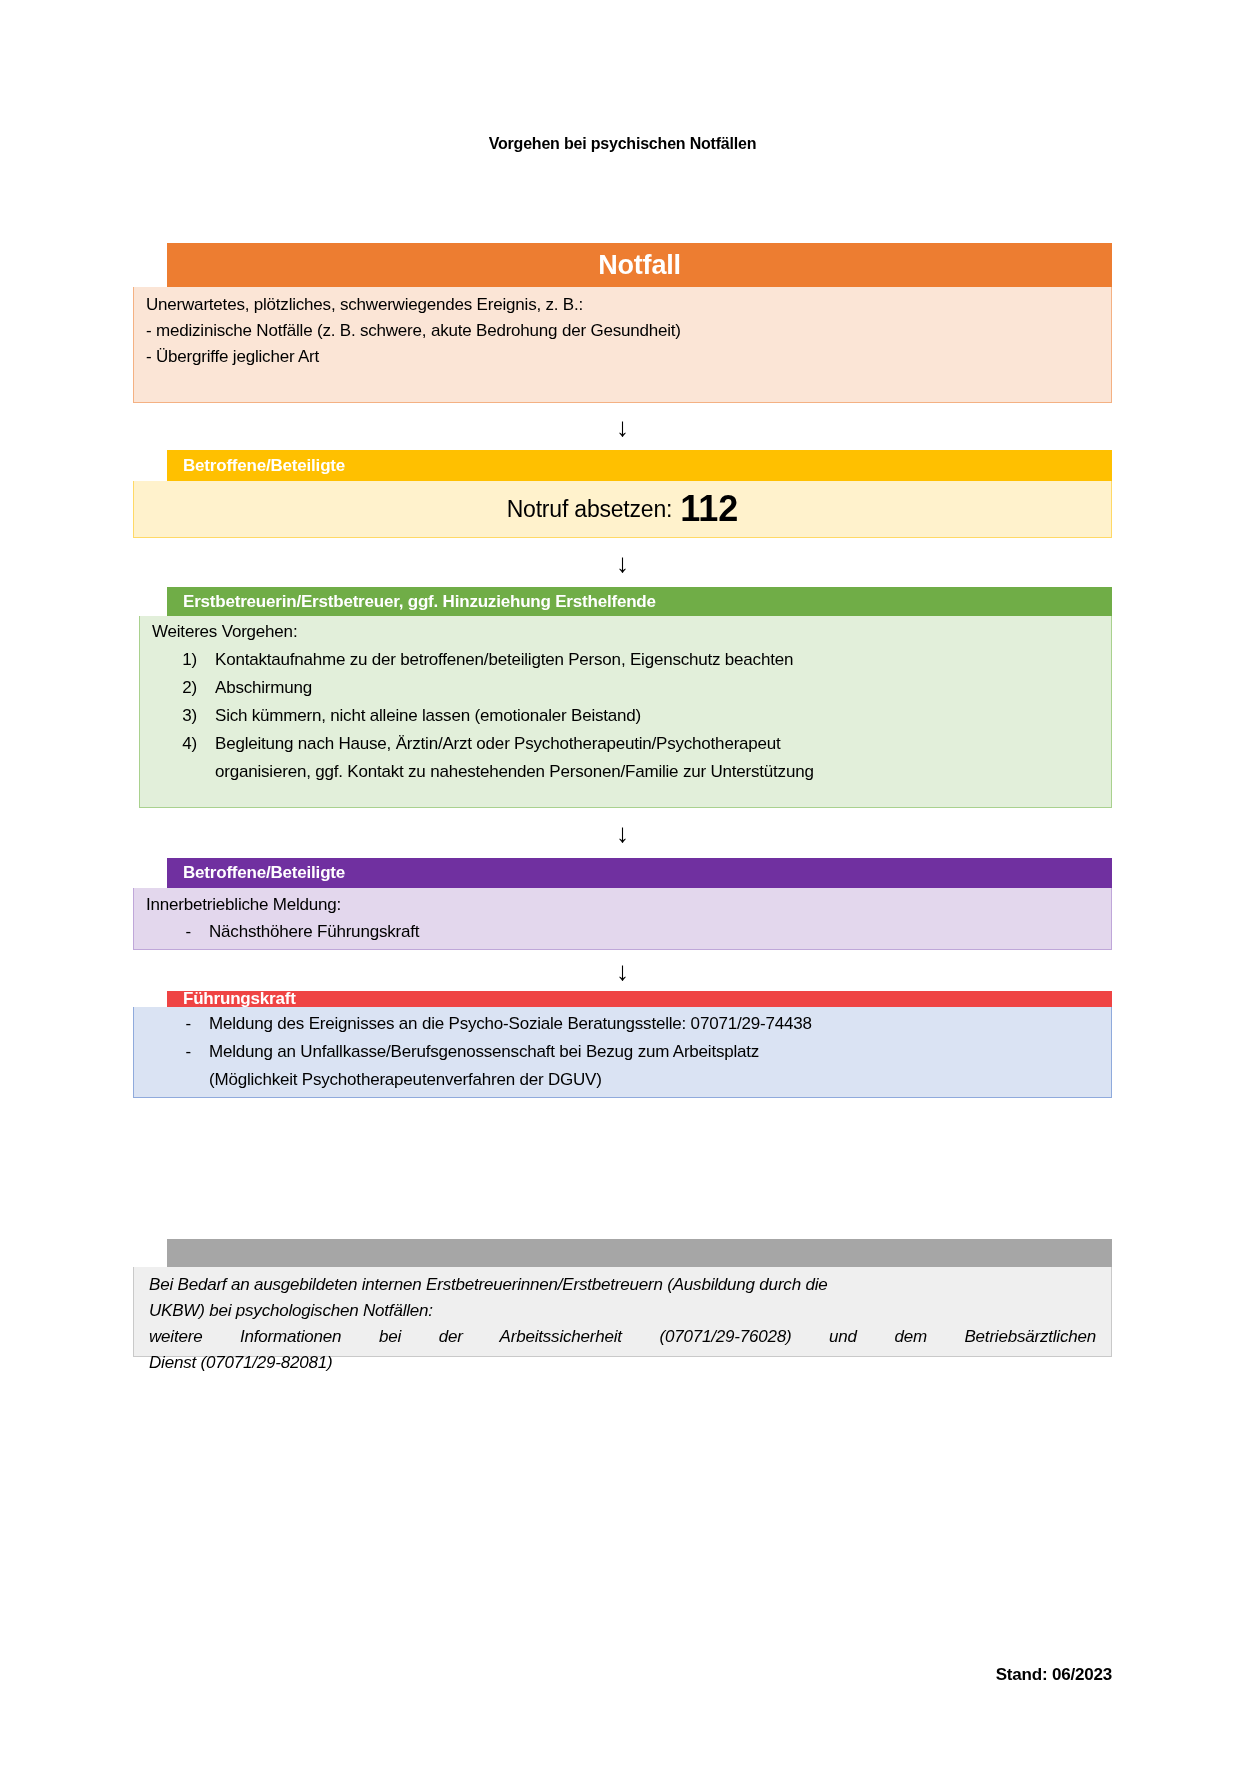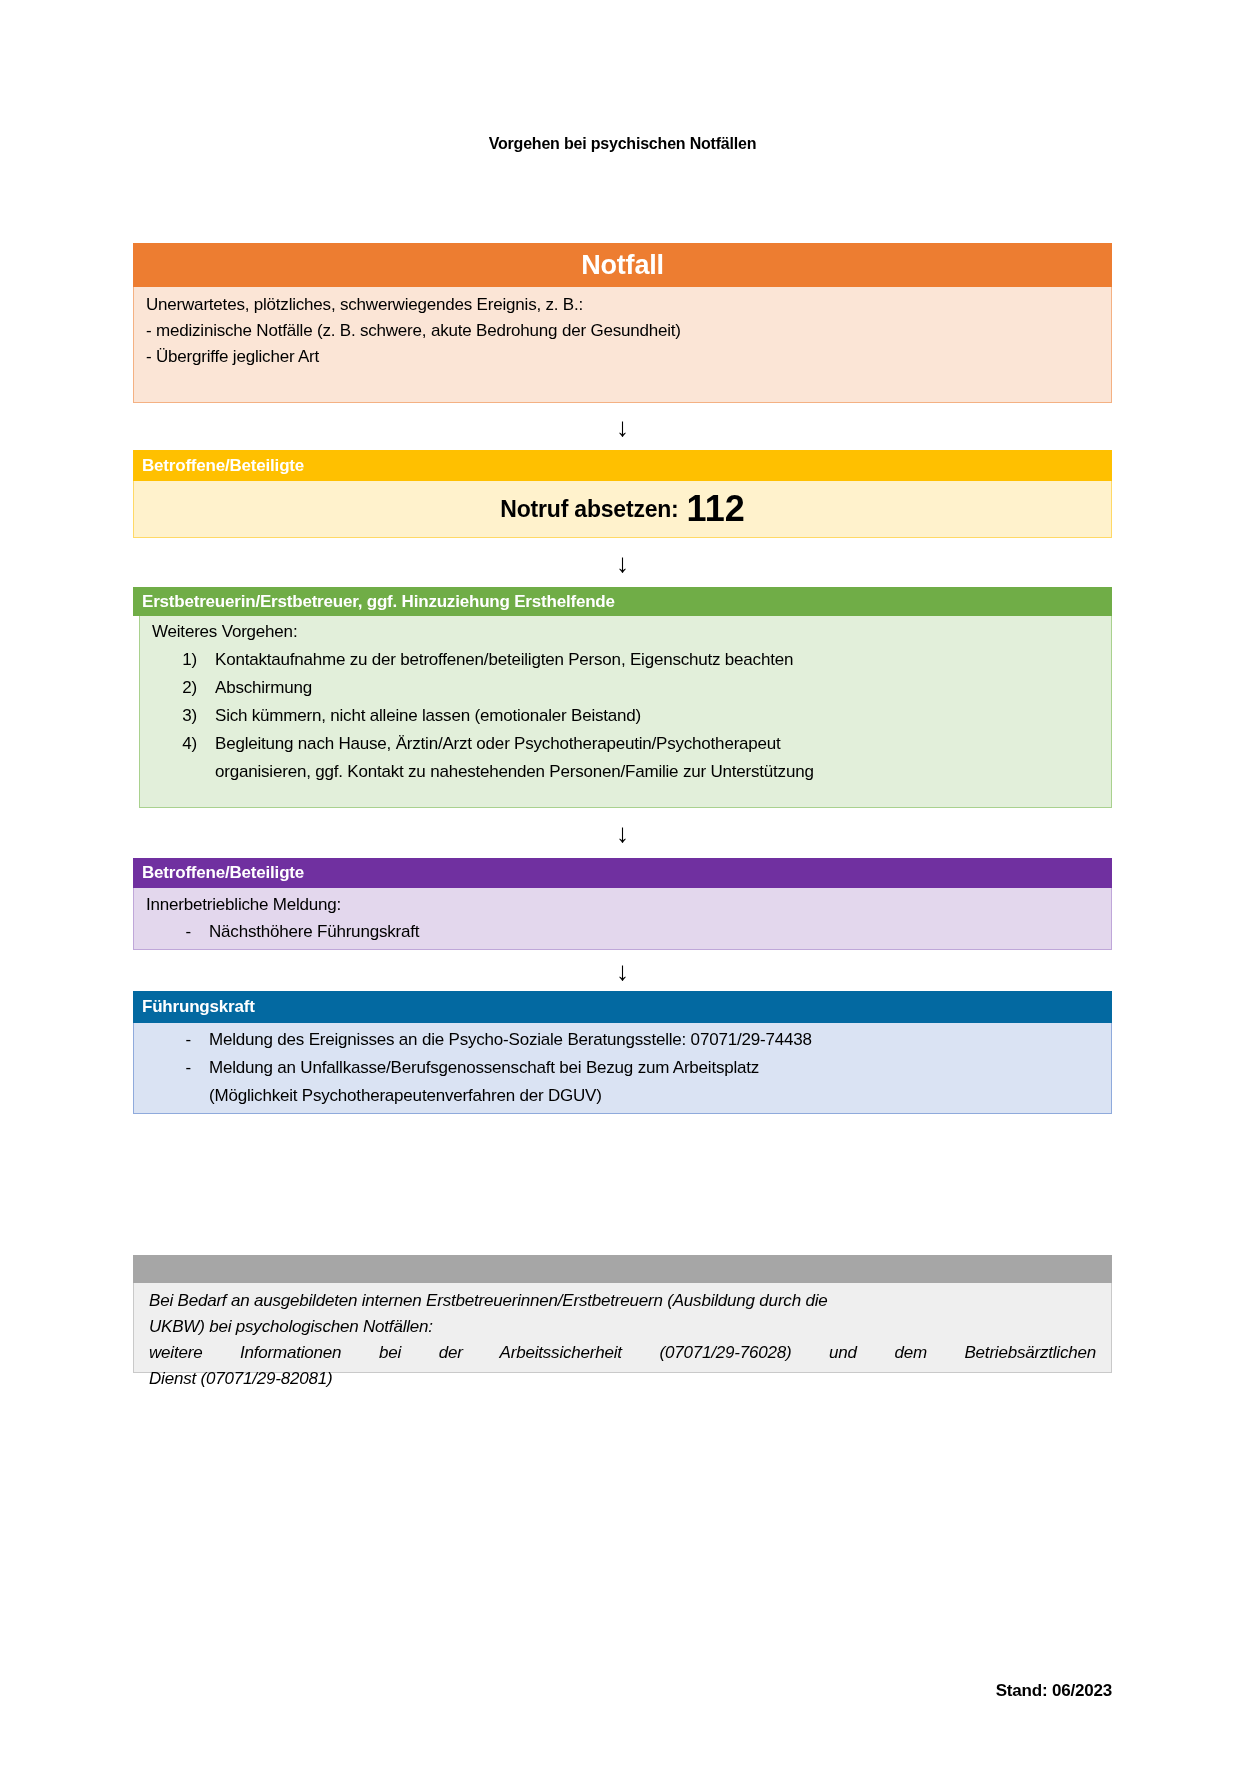--- a/index.html
+++ b/index.html
@@ -8,40 +8,40 @@
     font-family:"Liberation Sans",sans-serif;color:#000;
     letter-spacing:-0.2px;
   }
   .page-title{
     position:absolute;top:135px;left:133px;width:979px;
     text-align:center;font-size:16px;font-weight:bold;
   }
   .content{position:absolute;left:133px;top:243px;width:979px;}
   .box{width:100%;}
   .box-header{
-    color:#fff;font-weight:bold;font-size:17px;padding:0 9px;
-    display:flex;align-items:center;box-sizing:border-box;
+    color:#fff;font-weight:bold;font-size:17px;padding:0 16px;
+    display:flex;align-items:center;box-sizing:border-box;margin-left:34px;
   }
   .box-body{box-sizing:border-box;font-size:17px;}
   
   .notfall-header{background:#ED7D31;height:44px;justify-content:center;font-size:27px;}
   .notfall-body{background:#FBE5D6;border:1px solid #F4B183;border-top:none;height:116px;padding:5px 12px;line-height:26px;}
   
   .gold-header{background:#FFC000;height:31px;}
   .gold-body{background:#FFF2CC;border:1px solid #FFD966;border-top:none;height:57px;display:flex;align-items:center;justify-content:center;}
-  .notruf-label{font-size:23px;font-weight:bold;}
+  .notruf-label{font-size:23px;font-weight:normal;}
   .notruf-number{font-size:36px;font-weight:bold;margin-left:8px;letter-spacing:0;}
   
   .green-header{background:#70AD47;height:29px;}
   .green-body{background:#E2EFDA;border:1px solid #A9D18E;border-top:none;height:192px;padding:2px 12px 0 12px;line-height:28px;margin-left:6px;}
   
   .purple-header{background:#7030A0;height:30px;}
   .purple-body{background:#E3D7ED;border:1px solid #BFA7D9;border-top:none;height:62px;padding:3px 12px 0 12px;line-height:27px;}
   
-  .blue-header{background:#0369a1;height:32px;}
+  .blue-header{background:#ef4444;height:16px;}
   .blue-body{background:#DAE3F3;border:1px solid #8FAADC;border-top:none;height:91px;padding:3px 12px 0 12px;line-height:28px;}
   
   .gray-spacer{height:141px;}
   .gray-header{background:#A6A6A6;height:28px;}
   .gray-body{background:#EFEFEF;border:1px solid #C9C9C9;border-top:none;height:90px;padding:5px 15px 0 15px;line-height:26px;font-style:italic;}
   .justify{text-align:justify;text-align-last:justify;}
   
   .arrow-row{display:flex;align-items:center;justify-content:center;font-size:26px;line-height:1;}
   .g1{height:47px}.g2{height:49px}.g3{height:50px}.g4{height:41px}
   

